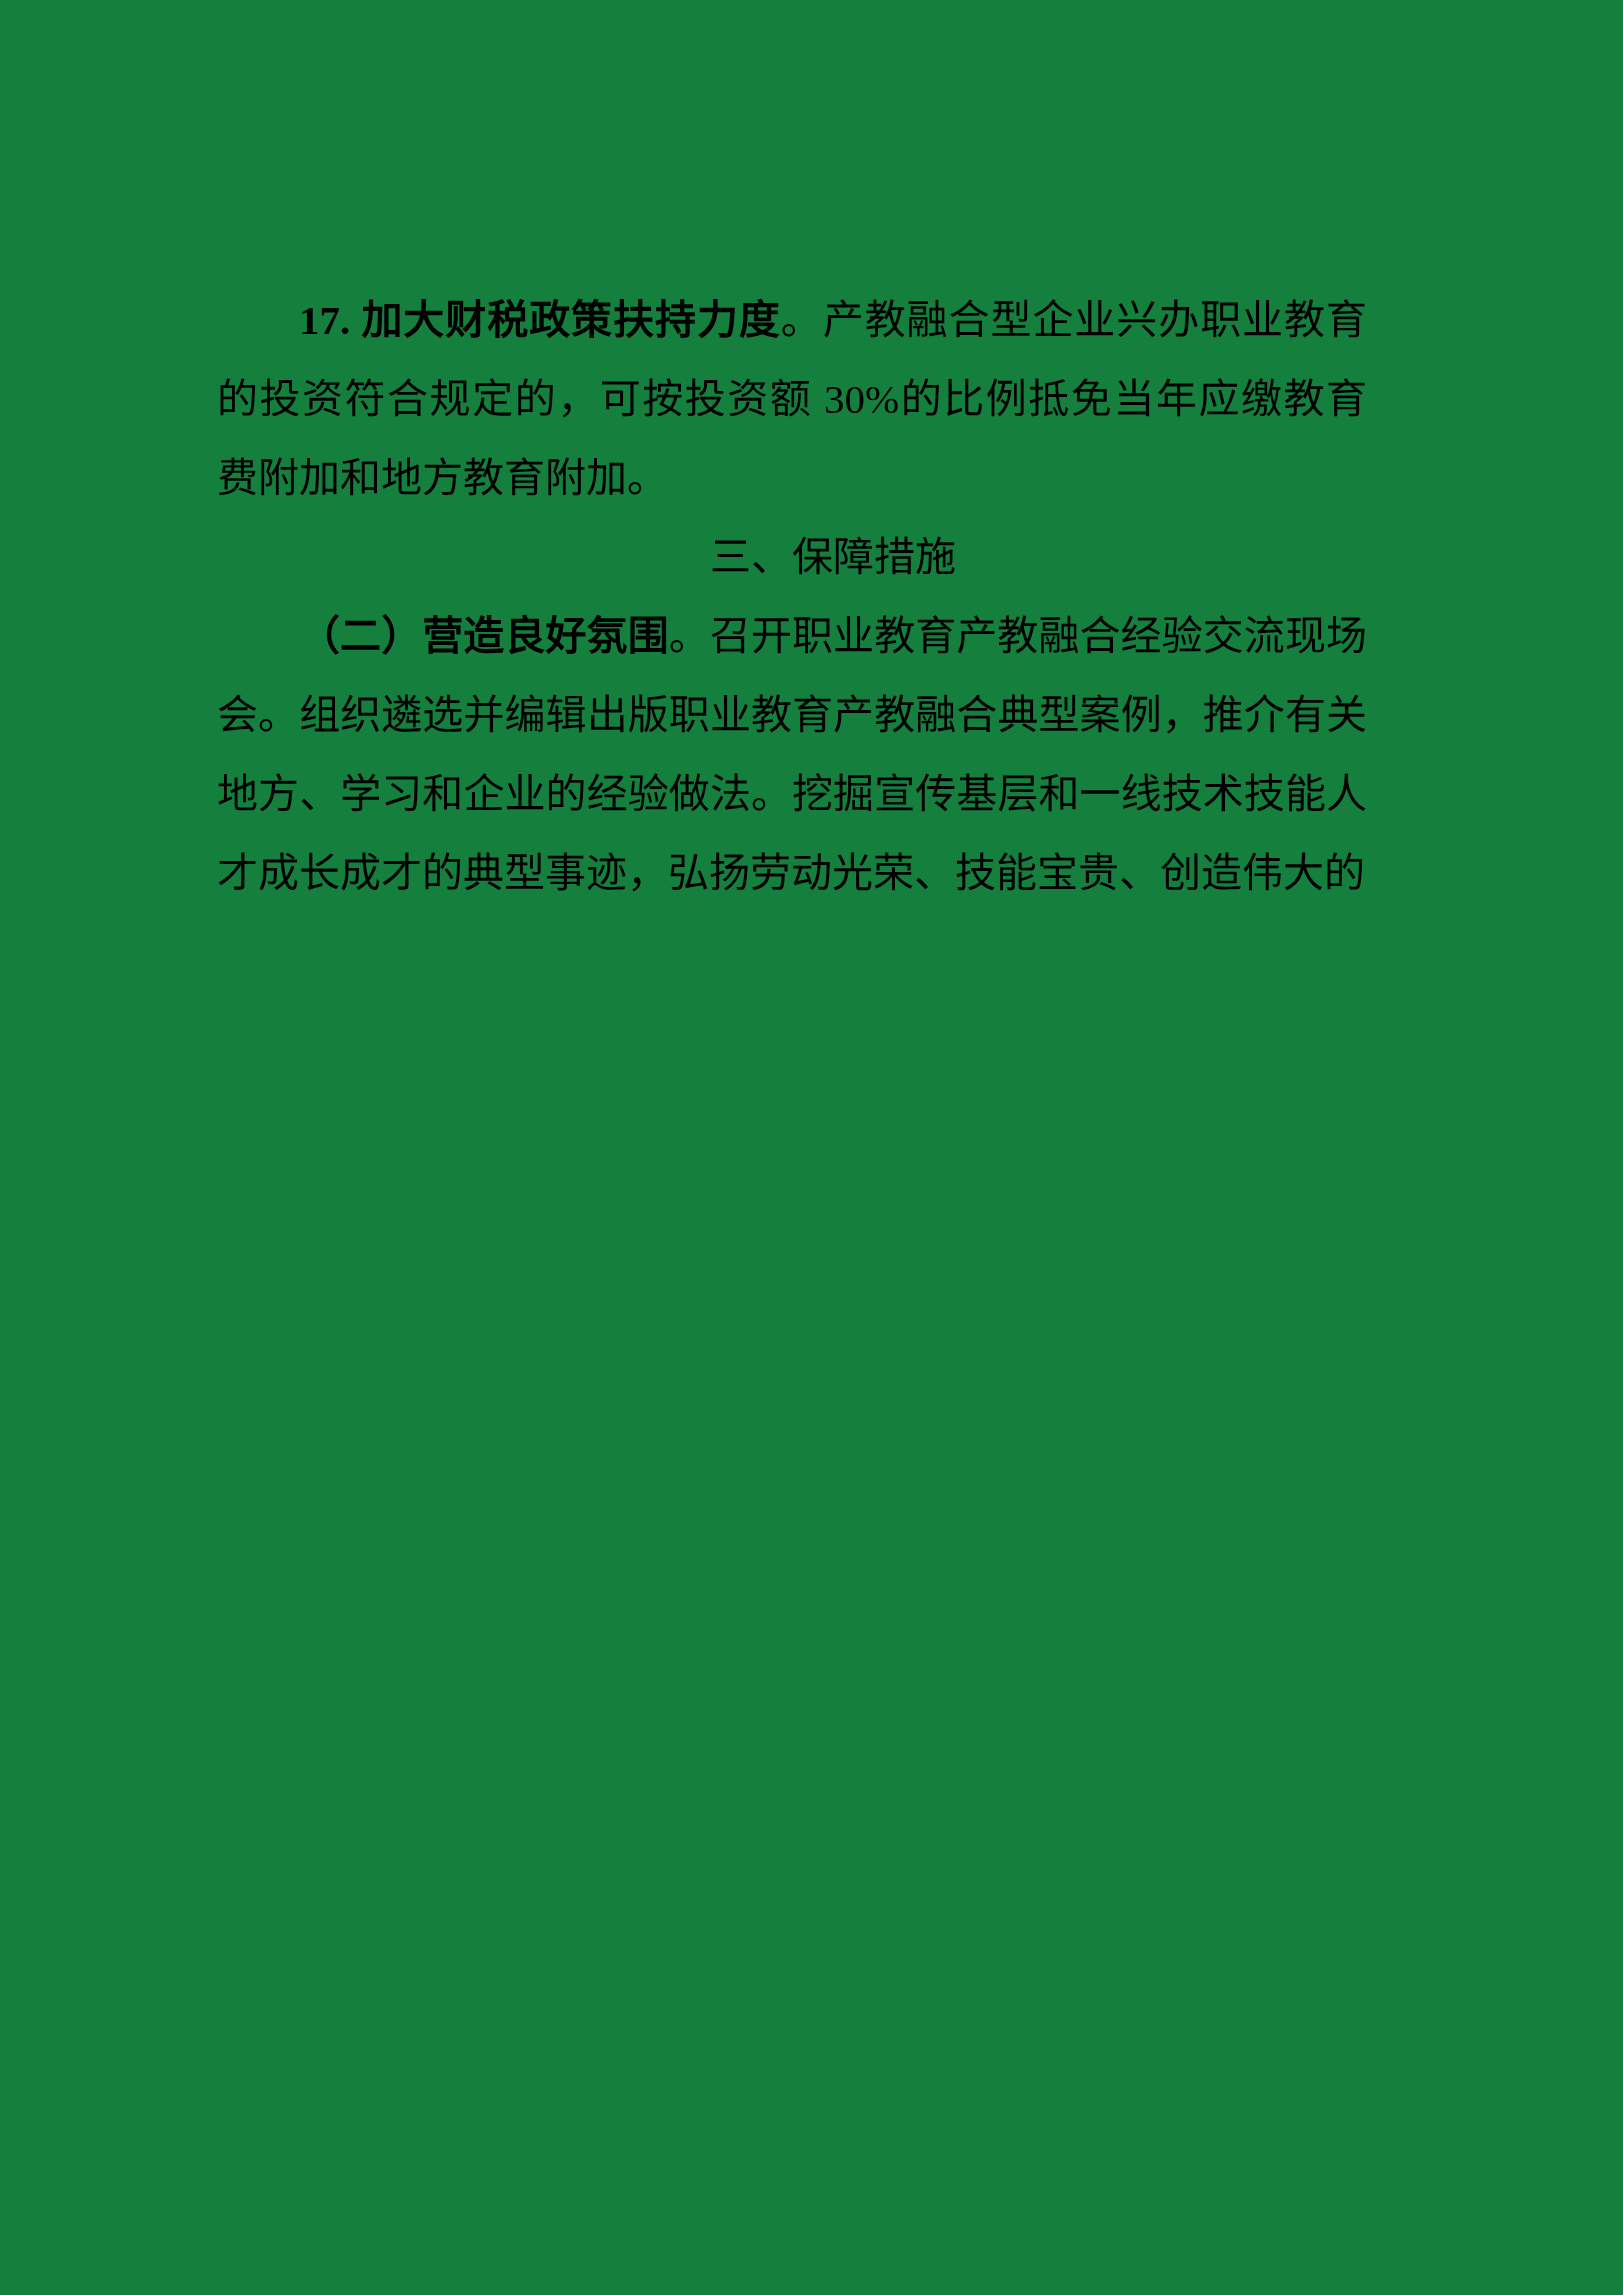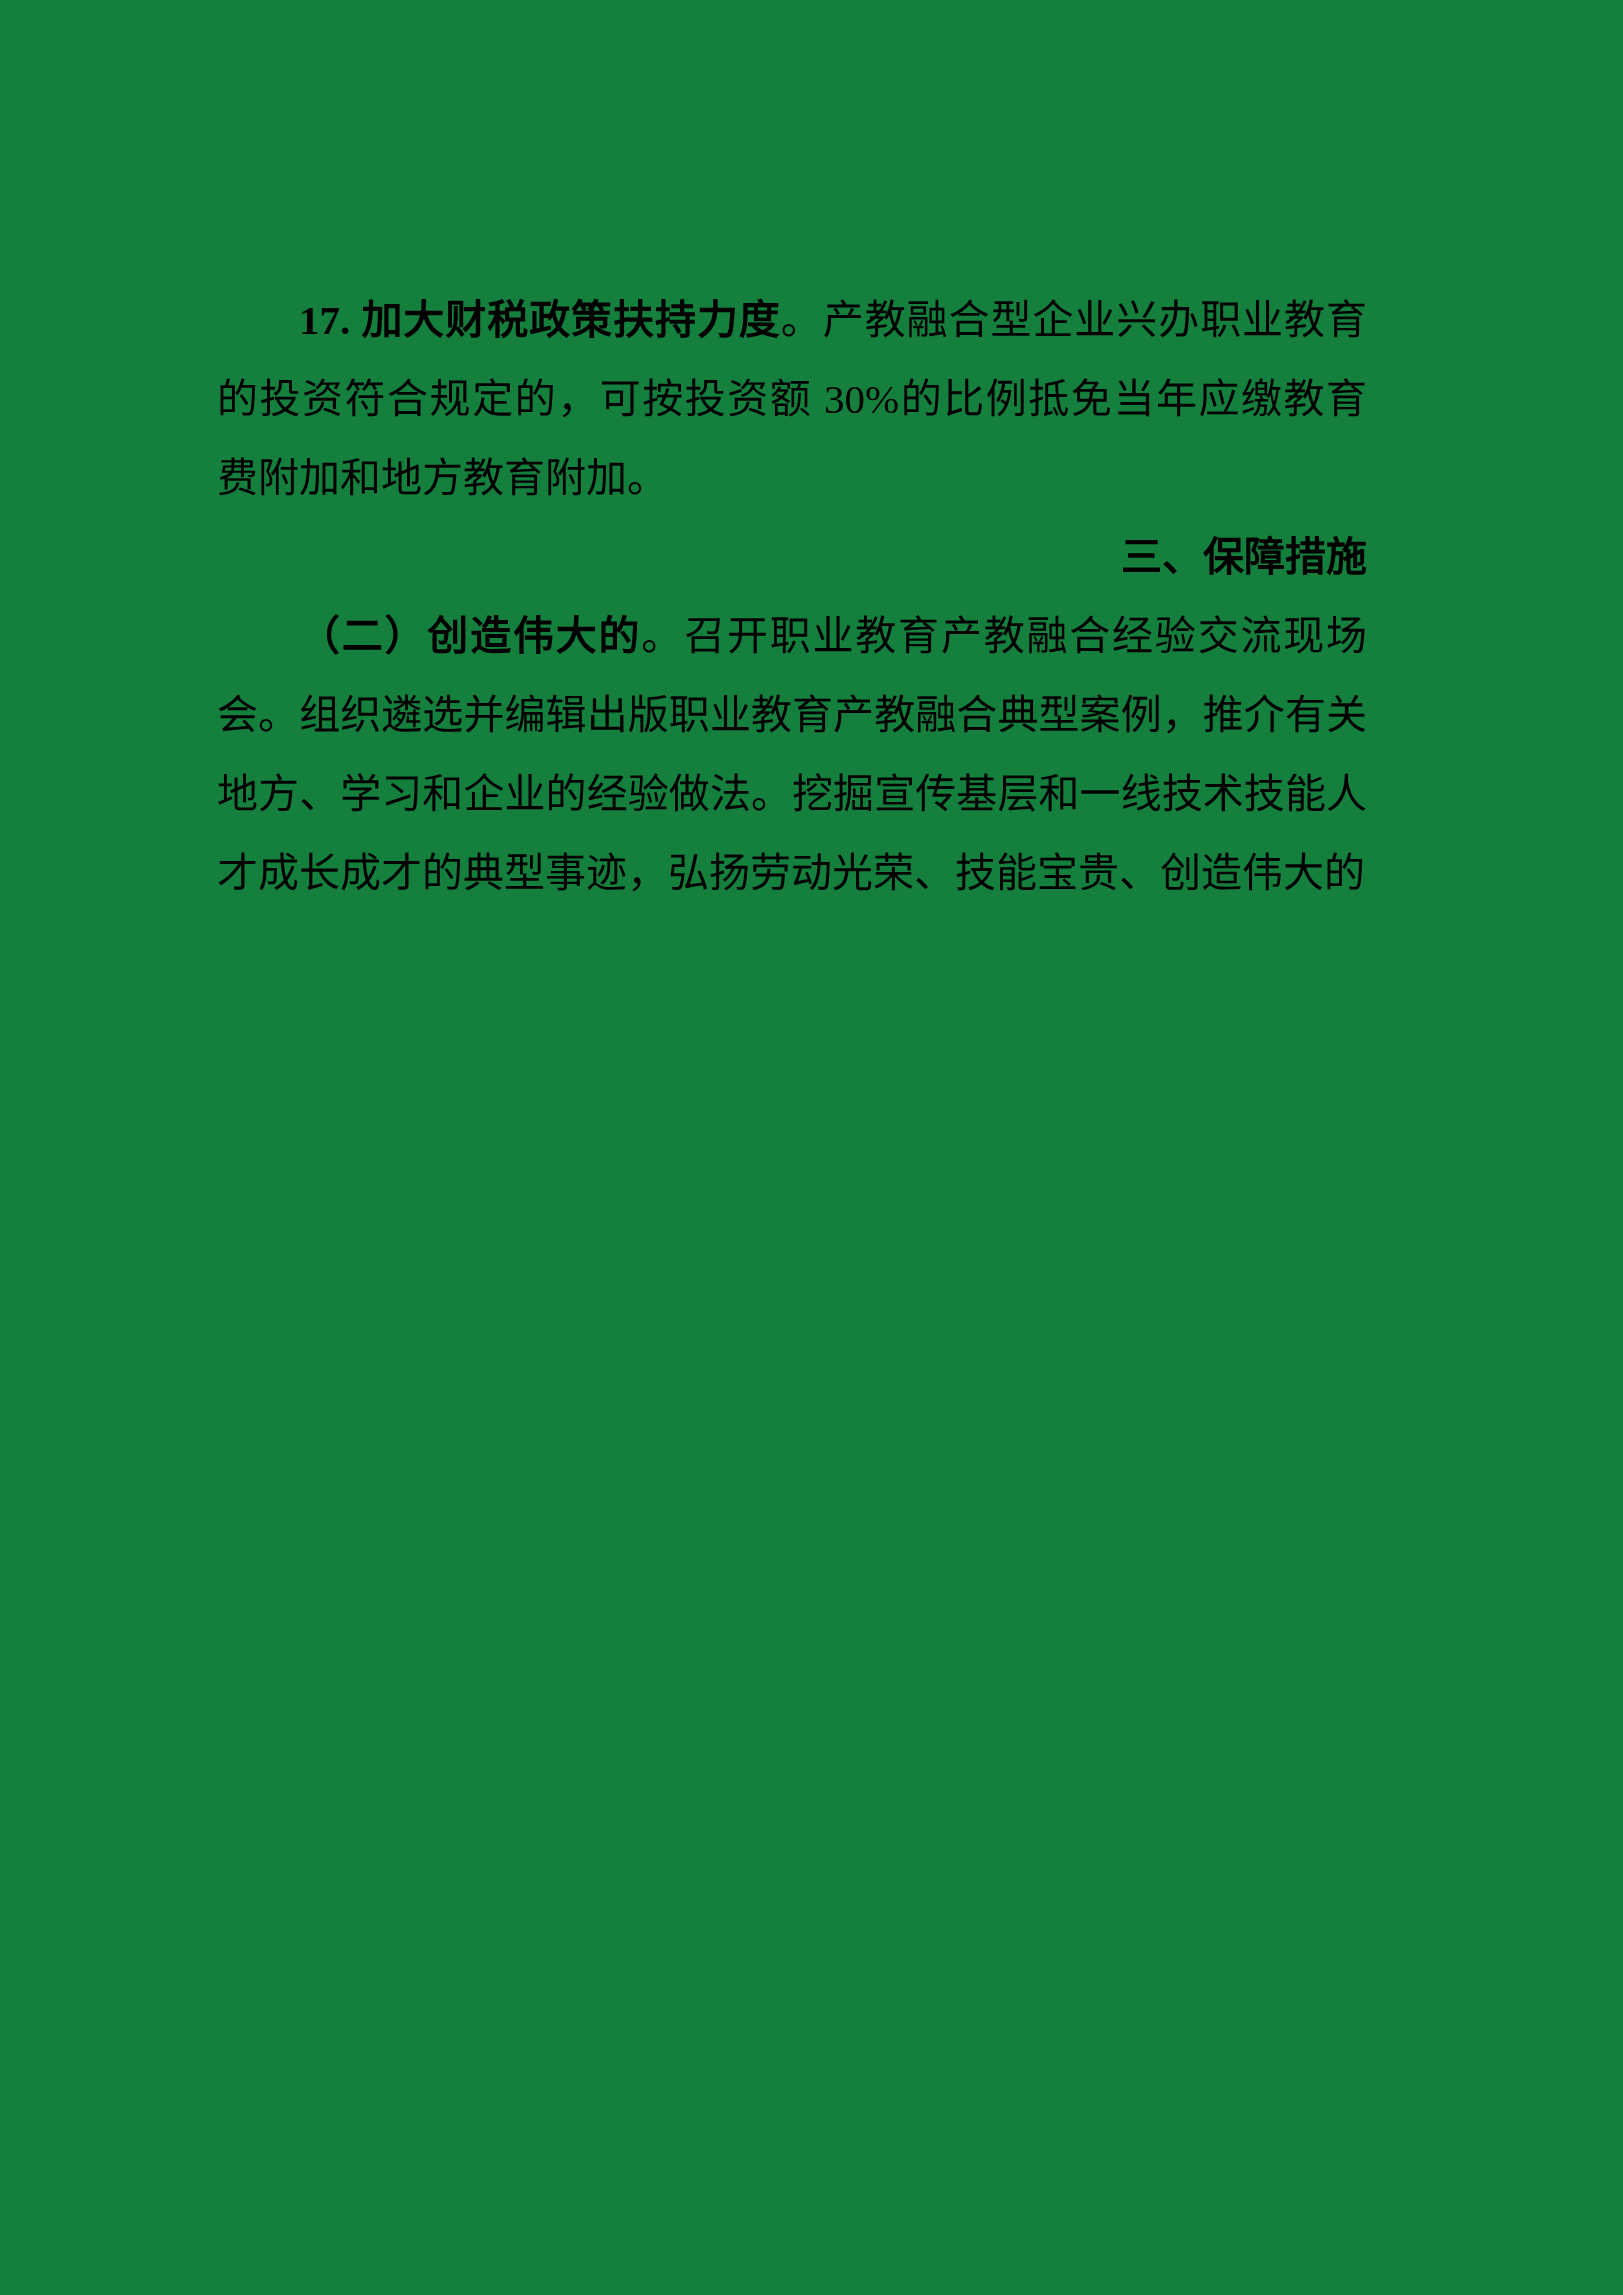--- a/index.html
+++ b/index.html
@@ -30,34 +30,34 @@
   .content p {
     margin: 0;
     padding: 0;
     text-indent: 2em;
   }
   .lead {
     font-weight: bold;
   }
   p.heading {
     font-family: "Liberation Sans", "DejaVu Sans", sans-serif;
-    font-weight: bold;
-    text-align: right;
+    font-weight: normal;
+    text-align: center;
   }
 </style>
 </head>
 <body>
 
 <div class="page">
   <div class="content">
 
     <p class="para"><span class="lead">17. 加大财税政策扶持力度</span><span>。产教融合型企业兴办职业教育的投资符合规定的，可按投资额 30%的比例抵免当年应缴教育费附加和地方教育附加。</span></p>
 
 
 
     <p class="heading"><span>三、保障措施</span></p>
 
 
-    <p class="para"><span class="lead">（二）创造伟大的</span><span>。召开职业教育产教融合经验交流现场会。组织遴选并编辑出版职业教育产教融合典型案例，推介有关地方、学习和企业的经验做法。挖掘宣传基层和一线技术技能人才成长成才的典型事迹，弘扬劳动光荣、技能宝贵、创造伟大的</span></p>
+    <p class="para"><span class="lead">（二）营造良好氛围</span><span>。召开职业教育产教融合经验交流现场会。组织遴选并编辑出版职业教育产教融合典型案例，推介有关地方、学习和企业的经验做法。挖掘宣传基层和一线技术技能人才成长成才的典型事迹，弘扬劳动光荣、技能宝贵、创造伟大的</span></p>
 
   </div>
 </div>
 
 
 </body></html>

